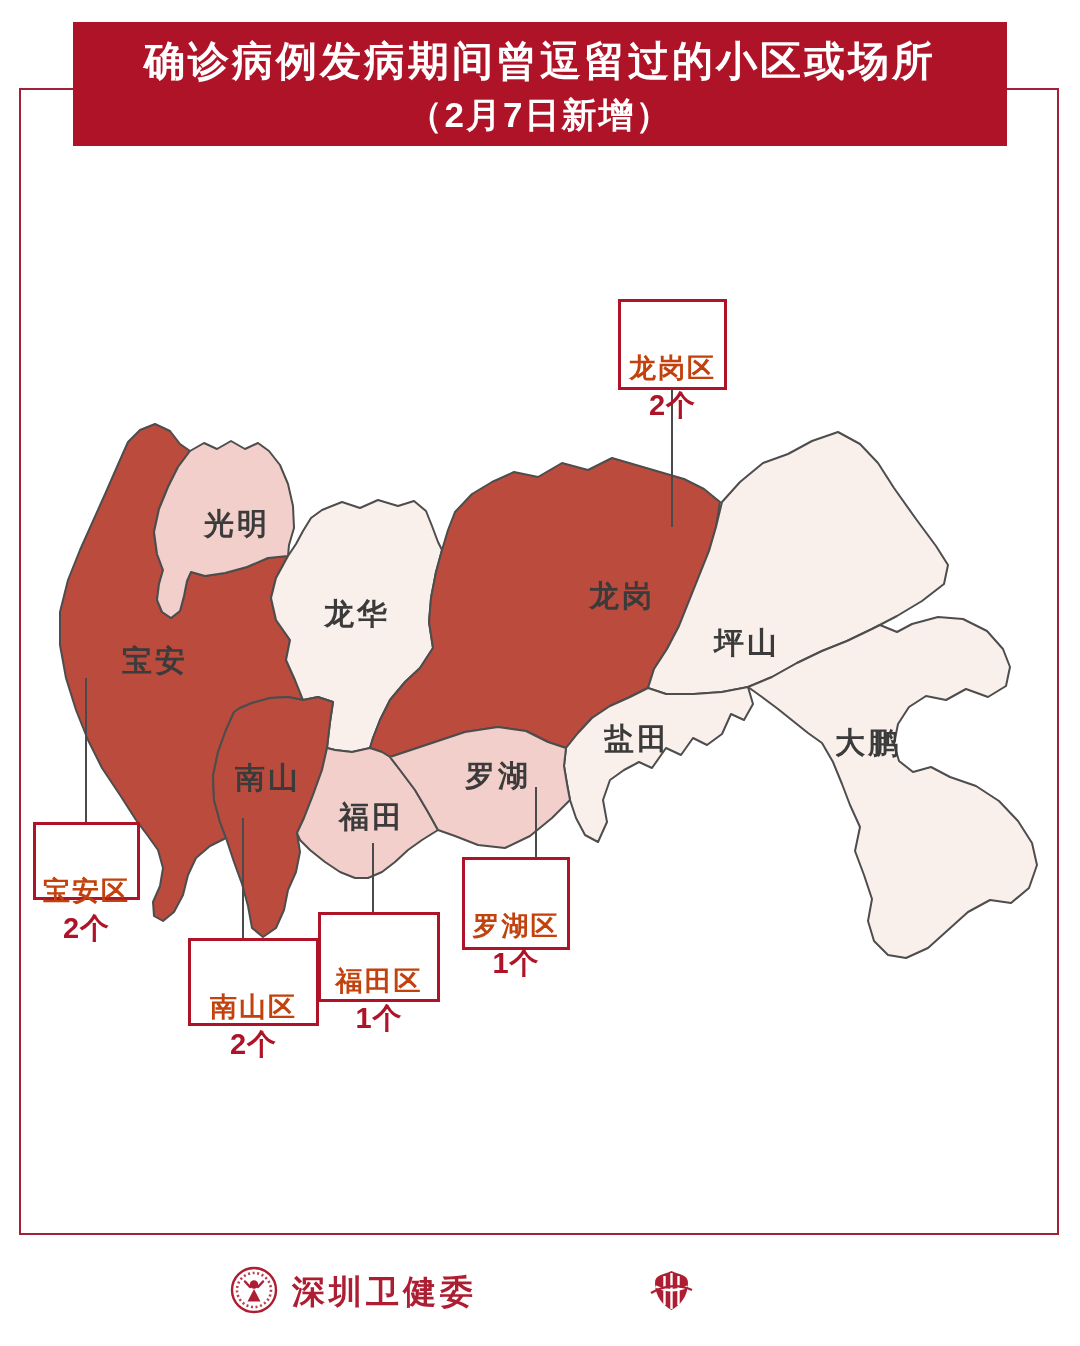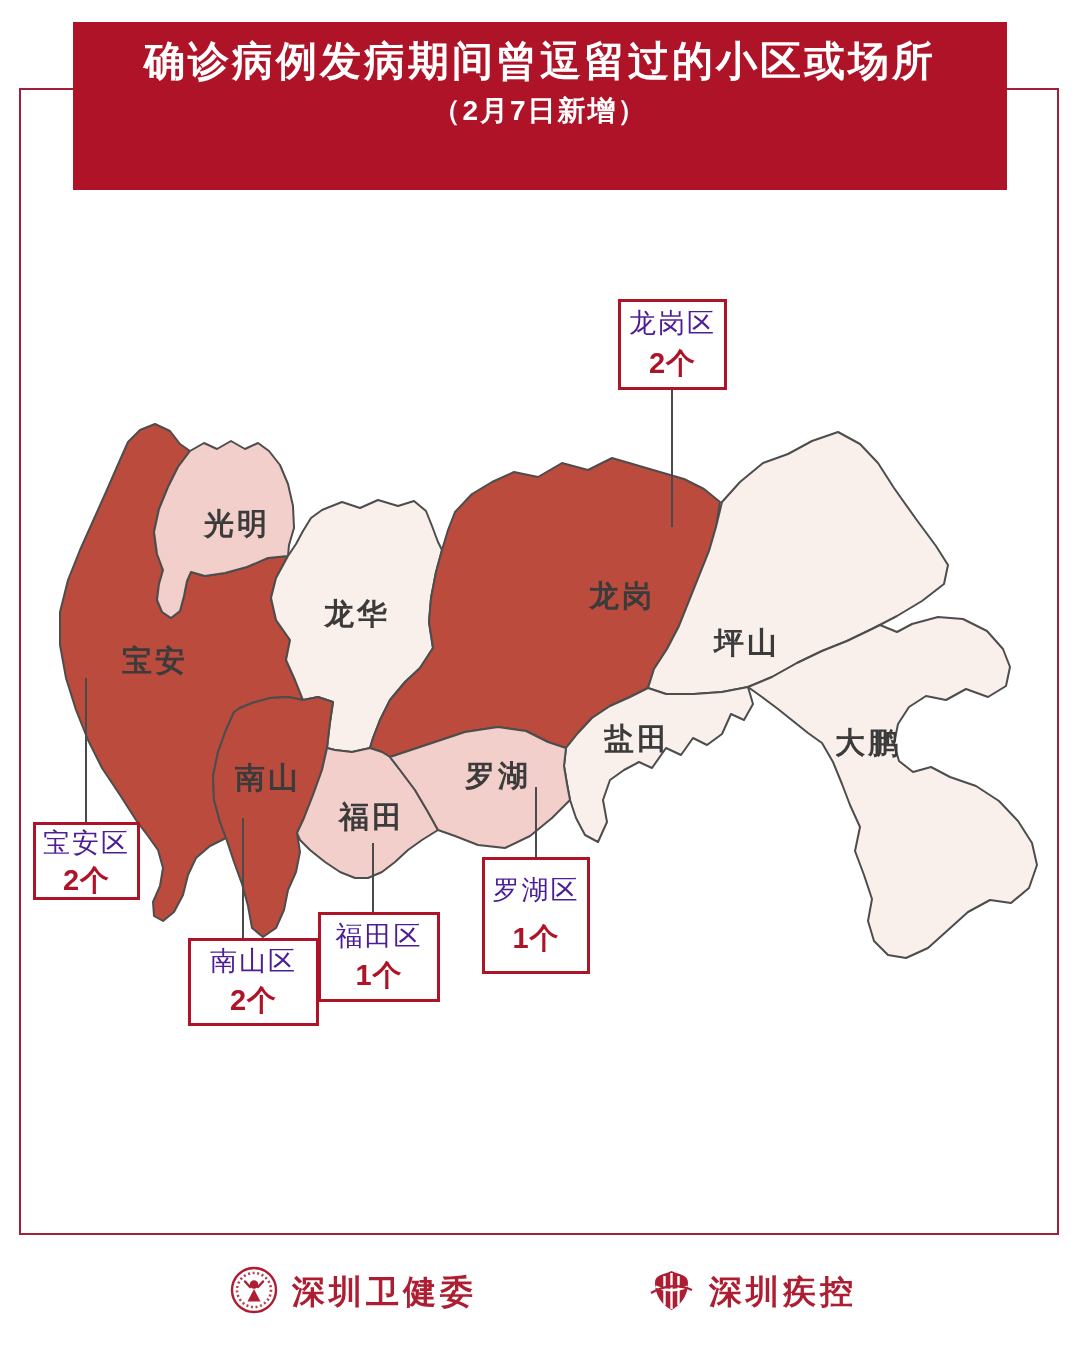--- a/index.html
+++ b/index.html
@@ -8,44 +8,44 @@
     background:#ffffff;
     font-family:"Liberation Sans","DejaVu Sans",sans-serif;
   }
   
   .frame{
     position:absolute;left:19px;top:88px;width:1040px;height:1147px;
     border:2px solid #A02138;box-sizing:border-box;z-index:1;background:transparent;
   }
   
   .banner{
-    position:absolute;left:73px;top:22px;width:934px;height:168px;
+    position:absolute;left:73px;top:22px;width:934px;height:124px;
     background:#AF1327;z-index:3;color:#ffffff;text-align:center;box-sizing:border-box;
     padding-top:15px;
   }
   .banner-title{
     font-size:41px;font-weight:bold;letter-spacing:3px;line-height:1.2;
   }
   .banner-subtitle{
-    font-size:28px;font-weight:bold;letter-spacing:2px;margin-top:6px;
+    font-size:35px;font-weight:bold;letter-spacing:2px;margin-top:6px;
   }
   
   svg.map{position:absolute;left:0;top:0;z-index:2;}
   .district{stroke:#4D4D4D;stroke-width:2;stroke-linejoin:round;}
   .district-label{
     font-size:30px;font-weight:600;fill:#3B3B3B;letter-spacing:3px;
     text-anchor:middle;font-family:"Liberation Sans","DejaVu Sans",sans-serif;
   }
   
   .callout{
     position:absolute;background:#ffffff;border:3px solid #AF1327;box-sizing:border-box;
     display:flex;flex-direction:column;justify-content:space-evenly;align-items:center;
     z-index:5;
   }
-  .callout-title{font-size:27px;font-weight:normal;color:#4c1d95;letter-spacing:2px;}
+  .callout-title{font-size:27px;font-weight:bold;color:#c2410c;letter-spacing:2px;margin-top:48px;}
   .callout-count{font-size:29px;font-weight:bold;color:#AF1327;letter-spacing:1px;}
   .leader{position:absolute;width:2px;background:#4A4A4A;z-index:4;}
   
   .footer-item{position:absolute;display:flex;align-items:center;z-index:3;}
   .footer-text{
     font-size:33px;font-weight:bold;color:#AE1E32;letter-spacing:4px;margin-left:14px;
   }
 </style>
 </head>
 <body>
@@ -159,21 +159,21 @@
   <div class="callout-count">2个</div>
 </div>
 <div class="callout" style="left:188px;top:938px;width:131px;height:88px">
   <div class="callout-title">南山区</div>
   <div class="callout-count">2个</div>
 </div>
 <div class="callout" style="left:318px;top:912px;width:122px;height:90px">
   <div class="callout-title">福田区</div>
   <div class="callout-count">1个</div>
 </div>
-<div class="callout" style="left:482px;top:857px;width:108px;height:117px">
+<div class="callout" style="left:462px;top:857px;width:108px;height:93px">
   <div class="callout-title">罗湖区</div>
   <div class="callout-count">1个</div>
 </div>
 
 <div class="footer-item" style="left:230px;top:1266px">
   <span>
     <svg width="48" height="48" viewBox="0 0 48 48">
       <circle cx="24" cy="24" r="22" fill="none" stroke="#AE1E32" stroke-width="2.4"></circle>
       <circle cx="24" cy="24" r="17" fill="none" stroke="#AE1E32" stroke-width="2.6" stroke-dasharray="2 2.6" opacity="0.85"></circle>
       <circle cx="24" cy="18.5" r="4.2" fill="#AE1E32"></circle>
@@ -186,14 +186,13 @@
 
 <div class="footer-item" style="left:648px;top:1267px">
   <span>
     <svg width="47" height="47" viewBox="0 0 47 47">
       <path d="M23.5,4 C33,8.5 40,7.5 40,16 C40,30 31,39 23.5,43 C16,39 7,30 7,16 C7,7.5 14,8.5 23.5,4 Z" fill="#AE1E32"></path>
       <path d="M16.5,9 L16.5,38 M23.5,6 L23.5,42 M30.5,9 L30.5,38" stroke="#ffffff" stroke-width="2.4" fill="none"></path>
       <path d="M7.5,19.5 Q23.5,27 39.5,19.5" stroke="#ffffff" stroke-width="2.4" fill="none"></path>
       <path d="M3,26 Q23.5,14 44,23" stroke="#AE1E32" stroke-width="2.2" fill="none"></path>
     </svg>
   </span>
-  <span class="footer-text">深圳疾控</span>
 </div>
 
 </body></html>

